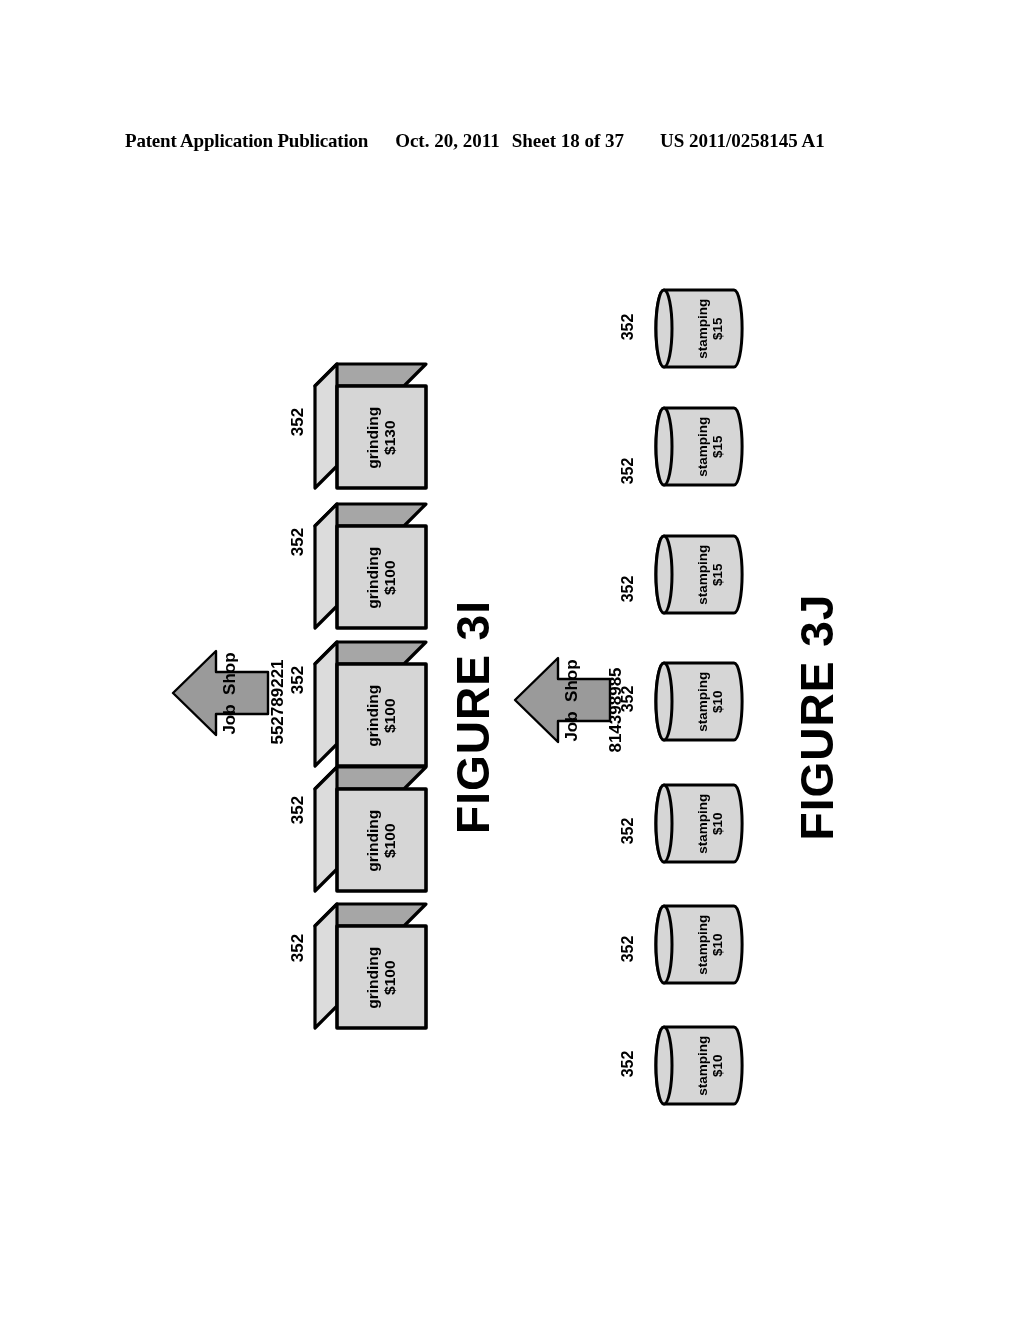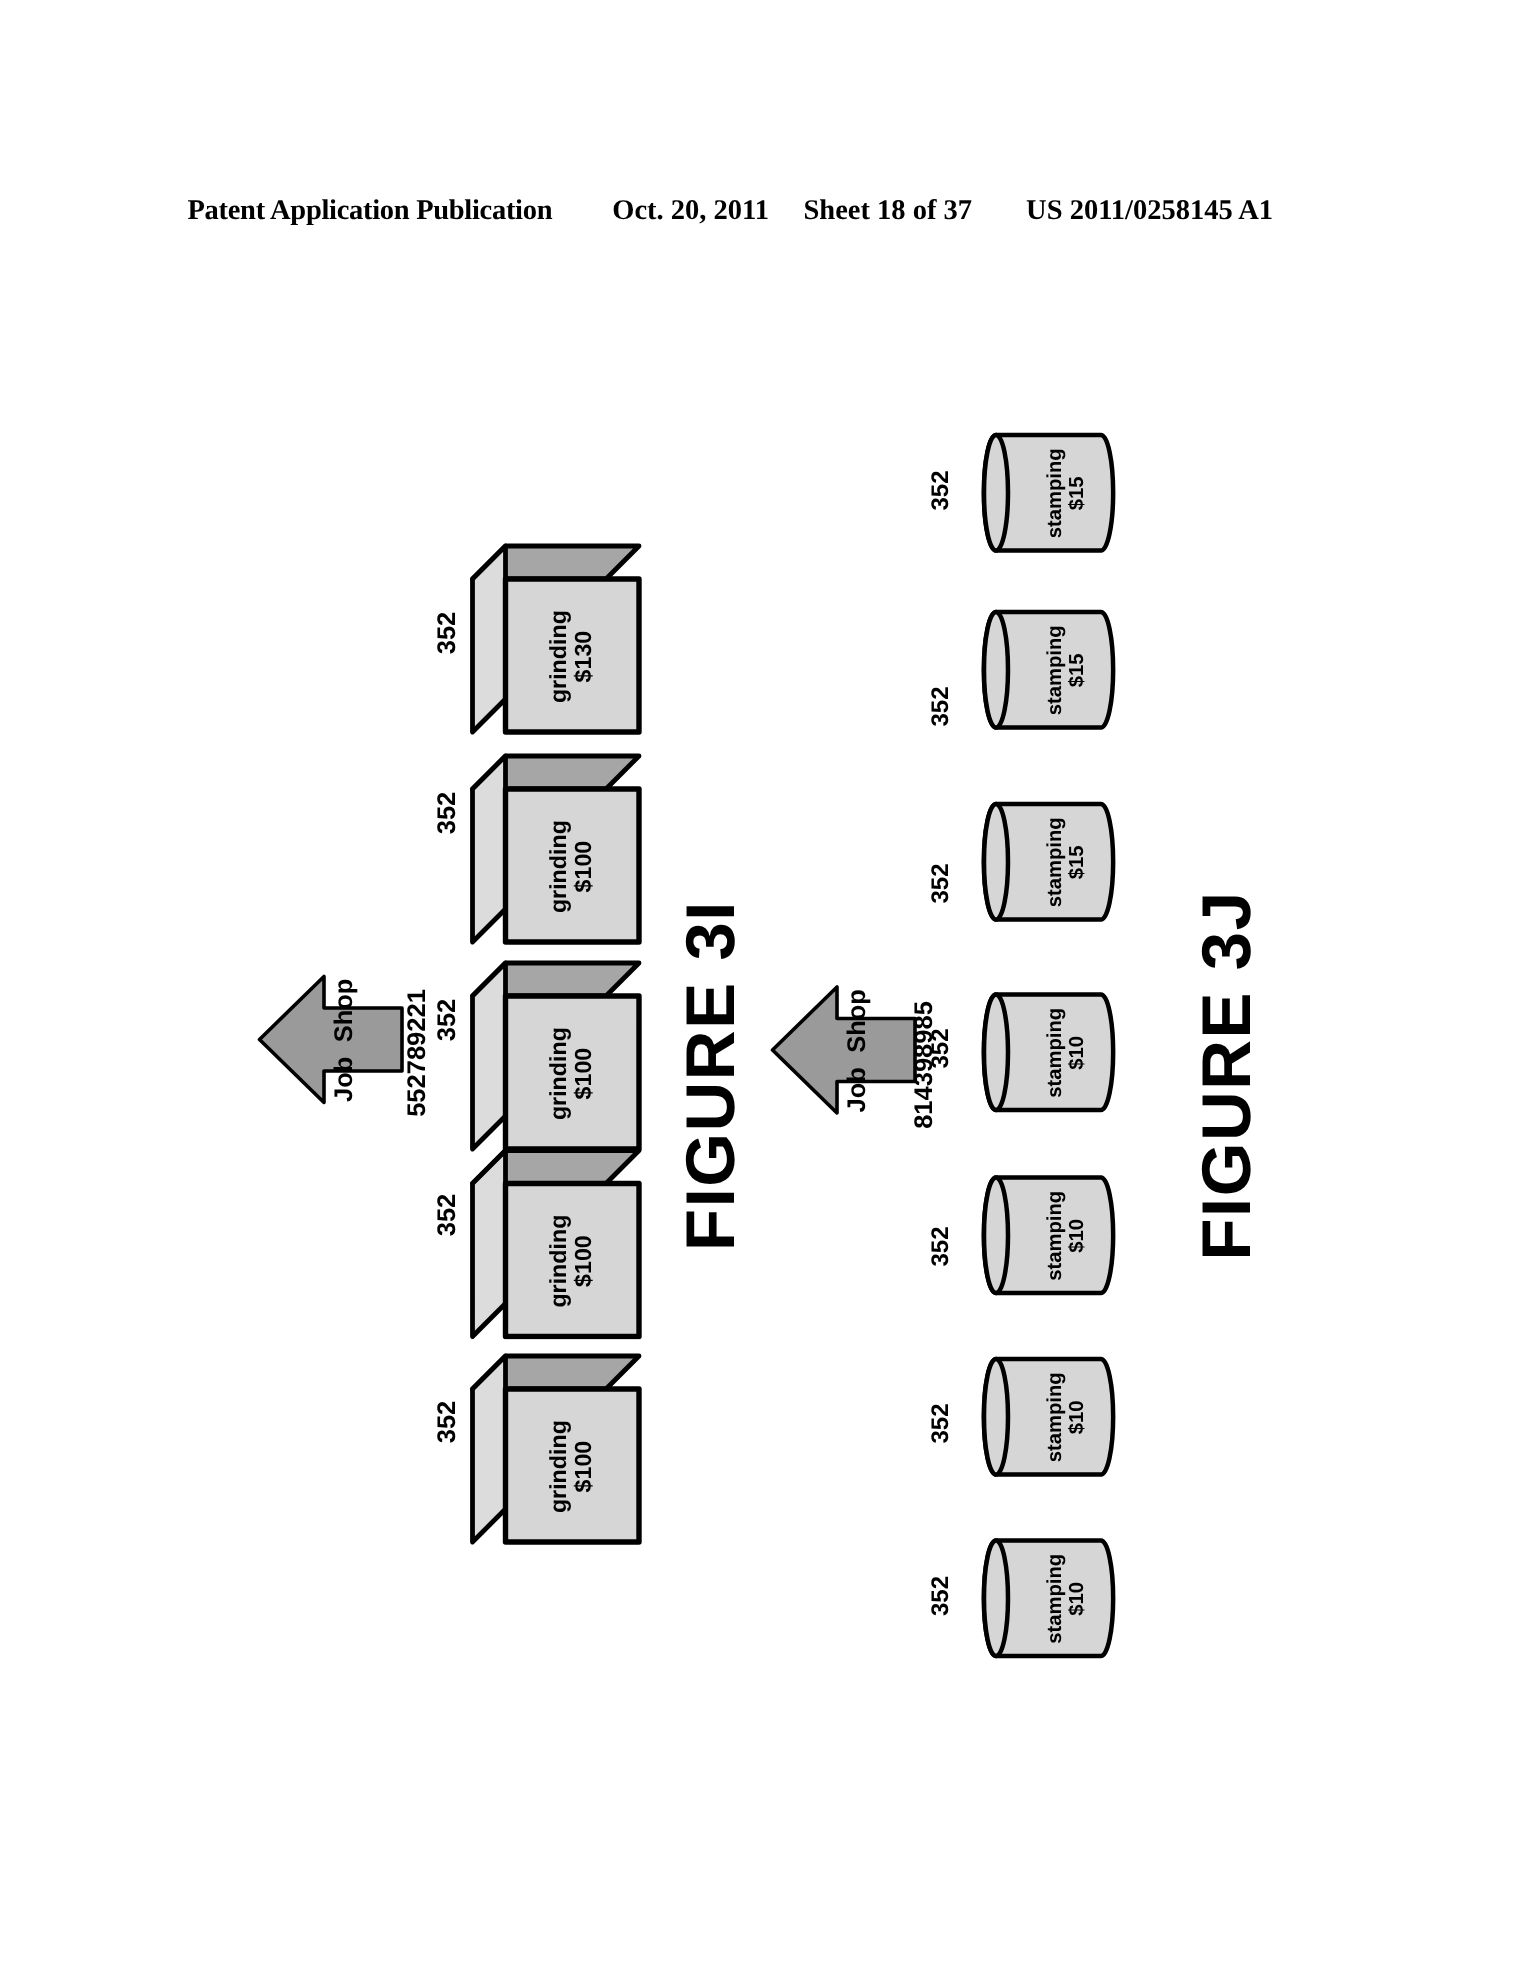--- a/index.html
+++ b/index.html
@@ -25,22 +25,22 @@
     height: 24px;
     font-family: "Liberation Serif", serif;
     font-weight: bold;
     font-size: 19px;
     color: #000;
     white-space: nowrap;
     display: flex;
     align-items: baseline;
   }
   #patent-header .hdr-pub   { letter-spacing: -0.2px; margin-top: 42px; }
-  #patent-header .hdr-date  { margin-left: 40px; text-align: right; }
-  #patent-header .hdr-sheet { margin-left: 23px; }
+  #patent-header .hdr-date  { margin-left: 27px; text-align: right; }
+  #patent-header .hdr-sheet { margin-left: 12px; }
   #patent-header .hdr-num   { margin-left: 36px; }
 
   
   #figure-stage {
     position: absolute;
     inset: 0;
   }
 
   
   .cube-node {

